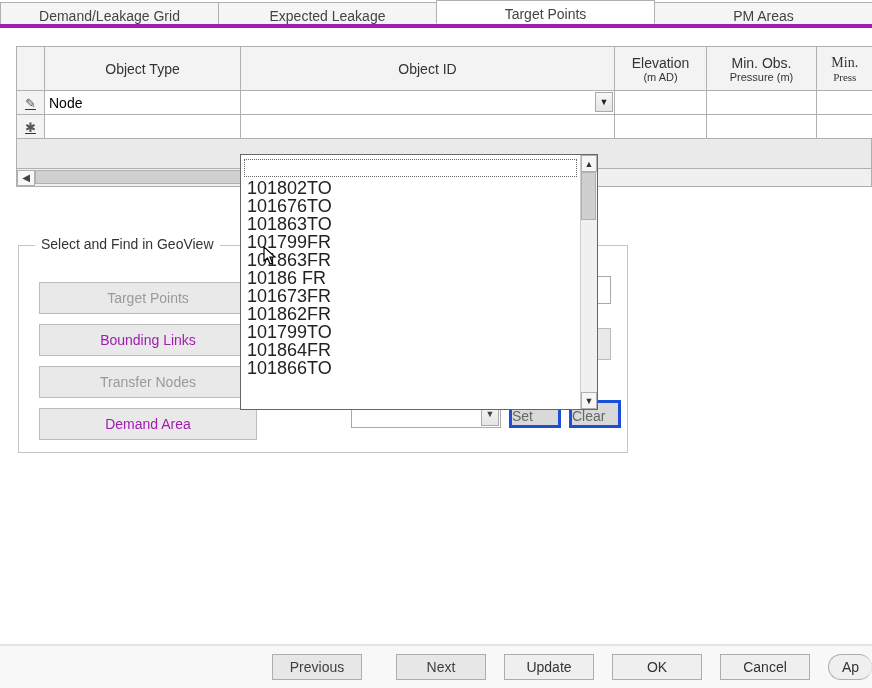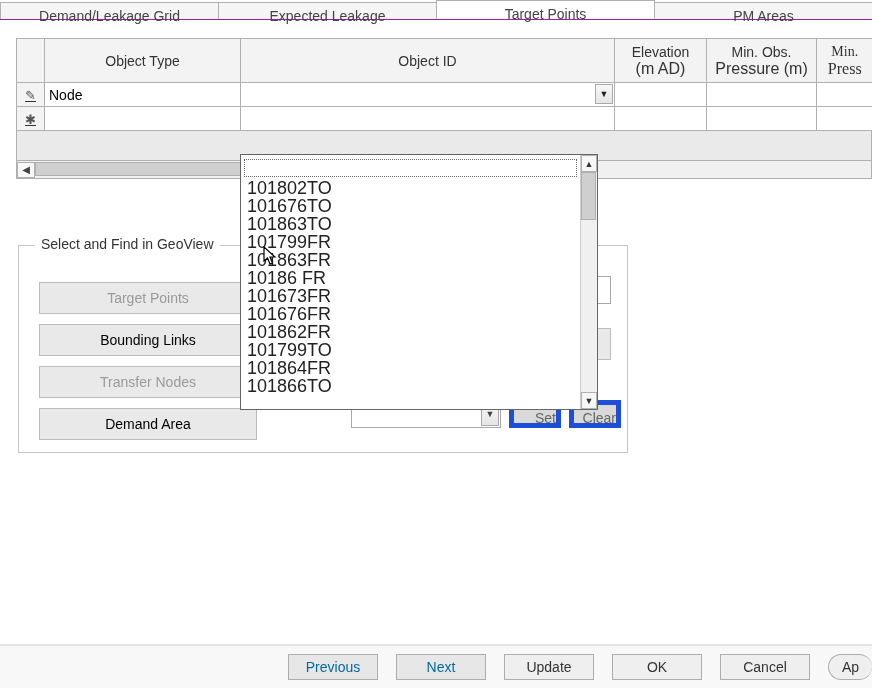--- a/index.html
+++ b/index.html
@@ -9,22 +9,22 @@
     font-family: "Segoe UI", Tahoma, Arial, sans-serif;
     font-size: 14px;
     background: #fff;
     color: #333;
     overflow: hidden;
   }
 
   
   .tabbar {
     display: flex;
-    height: 20px;
-    border-bottom: 1px solid #a21caf;
+    height: 28px;
+    border-bottom: 4px solid #a21caf;
   }
   .tab {
     flex: 1;
     text-align: center;
     line-height: 27px;
     border: 1px solid #b0b0b0;
     border-bottom: none;
     background: #f5f5f5;
     font-size: 14px;
     color: #444;
@@ -60,21 +60,21 @@
   table.grid th {
     background: #f3f3f3;
     font-weight: normal;
     height: 44px;
     text-align: center;
     font-size: 14px;
     color: #333;
   }
   table.grid th .sub {
     display: block;
-    font-size: 16px;
+    font-size: 11px;
   }
   table.grid tr.data-row td { height: 24px; text-decoration: underline; }
   .rowhdr { background:#f3f3f3 !important; text-align:center; }
   .pencil::before { content:"\270E"; font-size:13px; color:#555; }
   .star::before   { content:"\2731"; font-size:13px; color:#555; }
 
   .cell-input {
     width:100%; height:100%; border:none; outline:none;
     padding:2px 4px; font: inherit; background:transparent;
   }
@@ -150,21 +150,21 @@
   }
   .groupbox .legend {
     position:absolute; top:-10px; left:16px;
     background:#fff; padding:0 6px; font-size:14px; color:#333;
   }
   .gb-btn {
     display:block;
     width:218px; height:32px; line-height:30px;
     text-align:center;
     background:#e9e9e9; border:1px solid #bcbcbc;
-    color:#000000; font-size:14px; cursor:pointer;
+    color:#a21caf; font-size:14px; cursor:pointer;
     margin-bottom:10px;
   }
   .gb-btn.disabled { color:#9a9a9a; cursor:default; }
 
   .right-stack { position:absolute; right:16px; top:30px; width:280px; }
   .txtfield {
     width:280px; height:28px;
     border:1px solid #a9a9a9; background:#fff;
   }
 
@@ -181,39 +181,39 @@
   .combo .cbtn {
     position:absolute; right:1px; top:1px;
     width:18px; height:24px;
     border:1px solid #a9a9a9;
     background:linear-gradient(#f8f8f8,#e5e5e5);
     display:flex; align-items:center; justify-content:center;
     font-size:9px; color:#444; cursor:pointer;
   }
   .sm-btn {
     width:52px; height:28px; line-height:26px;
-    text-align:right; font-size:14px; color:#666;
-    background:#d9d9d9; border:5px solid #1d4ed8; cursor:pointer;
+    text-align:left; font-size:14px; color:#666;
+    background:#d9d9d9; border:3px solid #1d4ed8; cursor:pointer;
   }
 
   
   .bottombar {
     position:absolute; left:0; bottom:0; width:872px; height:44px;
     border-top:2px solid #e3e3e3;
     background:#f8f8f8;
     display:flex; align-items:center; justify-content:flex-end;
     gap:18px; padding-right:0px; padding-left:250px;
   }
   .btn {
     min-width:90px; height:26px; line-height:24px;
     text-align:center; font-size:14px;
     border:1px solid #adadad; background:#efefef; color:#333; cursor:pointer;
     padding:0 10px;
   }
-  .btn.disabled { color:#0369a1; background:#e7e7e7; cursor:default; }
+  .btn.disabled { color:#404040; background:#e7e7e7; cursor:default;margin-left:16px; }
   .btn.cut { min-width:44px; border-right:none;border-radius:13px; }
 
   
   .cursor {
     position:absolute; left:263px; top:246px; z-index:100;
     width:16px; height:22px; pointer-events:none;
   }
 </style>
 </head>
 <body>
@@ -301,21 +301,20 @@
 <div class="dropdown-list">
   <div class="items">
     <div class="edit"></div>
     <div class="opt">101802TO</div>
     <div class="opt">101676TO</div>
     <div class="opt">101863TO</div>
     <div class="opt">101799FR</div>
     <div class="opt">101863FR</div>
     <div class="opt">10186 FR</div>
     <div class="opt">101673FR</div>
-    <div class="opt">101676FR</div>
     <div class="opt">101862FR</div>
     <div class="opt">101799TO</div>
     <div class="opt">101864FR</div>
     <div class="opt">101866TO</div>
 
   </div>
   <div class="vscroll">
     <div class="arrow">
       <span>▲</span>
     </div>

